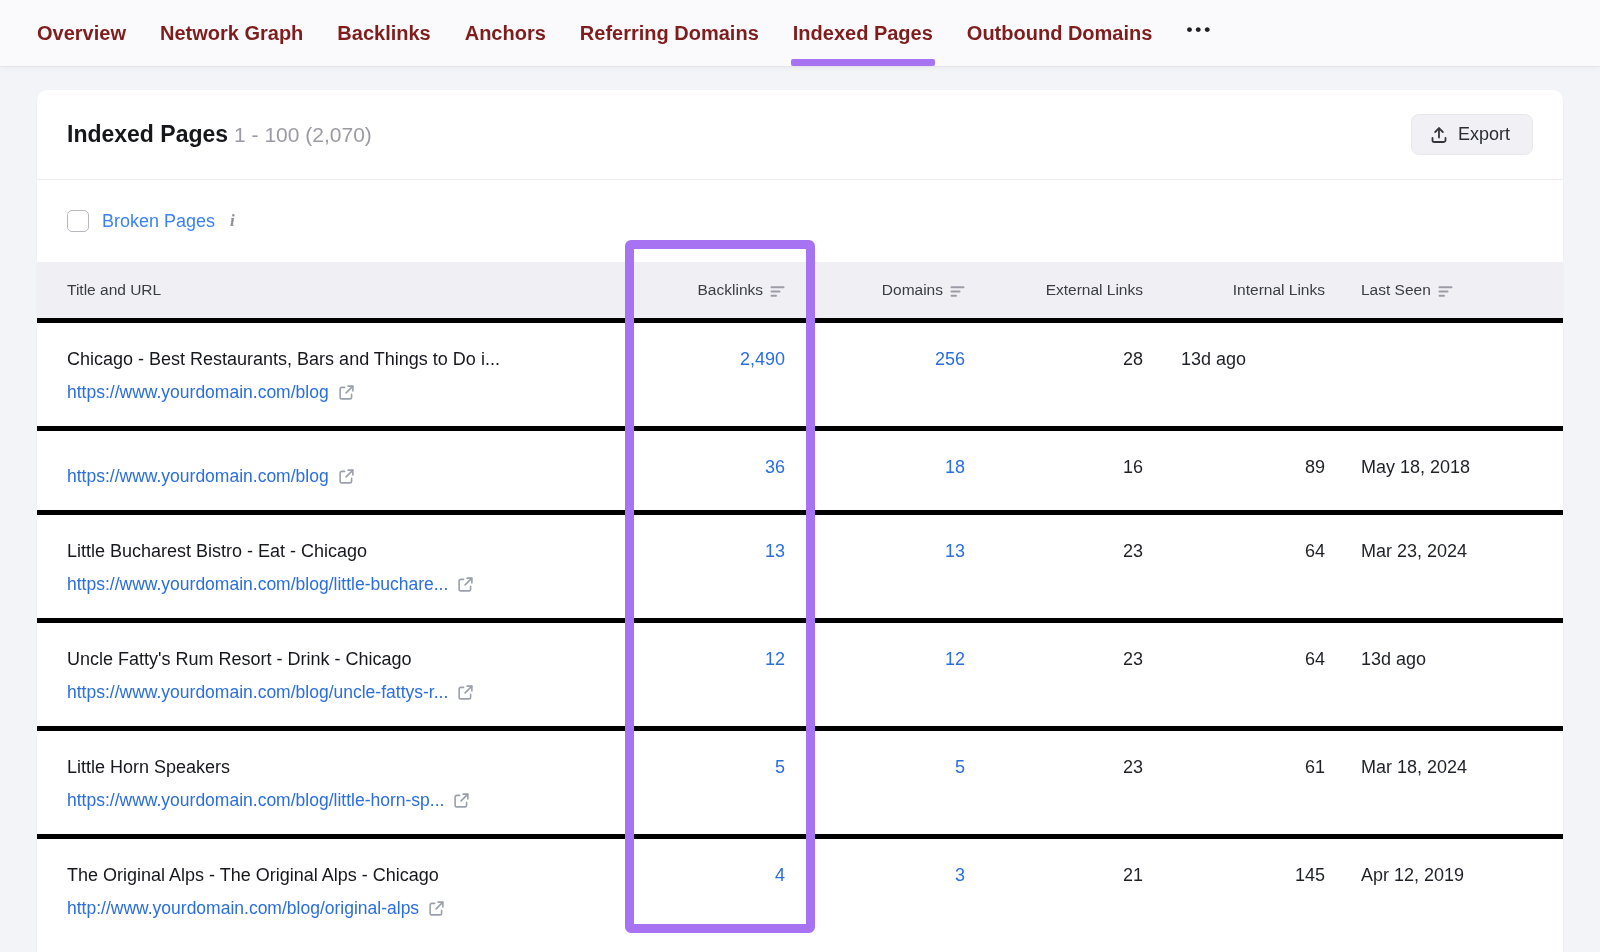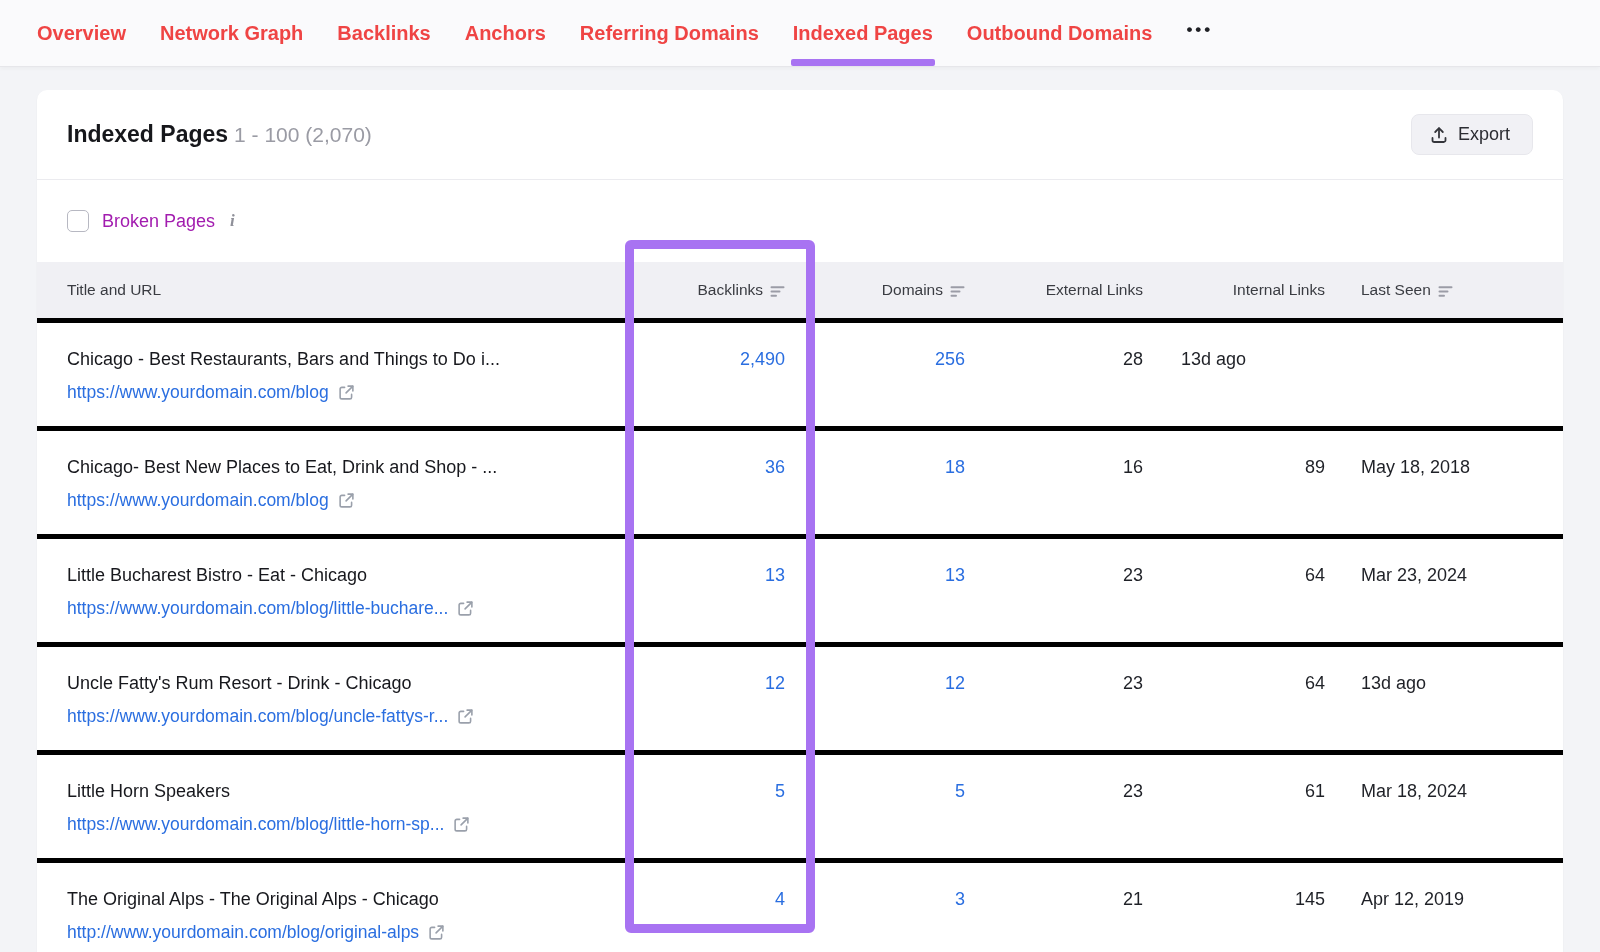--- a/index.html
+++ b/index.html
@@ -20,21 +20,21 @@
     gap:34px;
     padding:0 37px;
     border-bottom:1px solid #e6e6ea;
     box-shadow:0 2px 4px rgba(0,0,0,0.03);
     position:relative;
     z-index:2;
   }
   .nav-tab {
     font-size:20px;
     font-weight:700;
-    color:#ef4444;
+    color:#7f1d1d;
     height:100%;
     display:flex;
     align-items:center;
     position:relative;
     cursor:pointer;
     white-space:nowrap;
   }
   .nav-tab.active::after {
     content:"";
     position:absolute;
@@ -94,21 +94,21 @@
     padding:30px 30px;
     gap:13px;
   }
   .checkbox {
     width:22px; height:22px;
     border:1.5px solid #b7b8c2;
     border-radius:5px;
     background:#fff;
     cursor:pointer;
   }
-  .filter-label { font-size:18px; color:#a21caf; }
+  .filter-label { font-size:18px; color:#3b82f6; }
   .info-icon {
     font-family:"Liberation Serif", serif;
     font-style:italic;
     font-weight:700;
     font-size:17px;
     color:#8f9099;
     cursor:pointer;
     margin-left:2px;
   }
 
@@ -288,21 +288,20 @@
     </div>
     <div class="cell-num r20">
       <a>256</a>
     </div>
     <div class="cell-num plain r20">28</div>
     <div class="cell-last">13d ago</div>
   </div>
 
   <div class="trow">
     <div class="title-cell">
-      <div class="row-title">Chicago- Best New Places to Eat, Drink and Shop - ...</div>
       <div class="row-url-line">
         <a class="row-url">https://www.yourdomain.com/blog</a>
         <span class="ext-icon">
           <svg width="17" height="17" viewBox="0 0 16 16" fill="none" stroke="#9aa0ab" stroke-width="1.5" stroke-linecap="round" stroke-linejoin="round">
             <path d="M6.2 3.2H3.6A1.6 1.6 0 0 0 2 4.8v7.6A1.6 1.6 0 0 0 3.6 14h7.6a1.6 1.6 0 0 0 1.6-1.6V9.8"></path>
             <path d="M9.5 2H14v4.5"></path>
             <path d="M13.8 2.2 7.6 8.4"></path>
           </svg>
         </span>
       </div>

